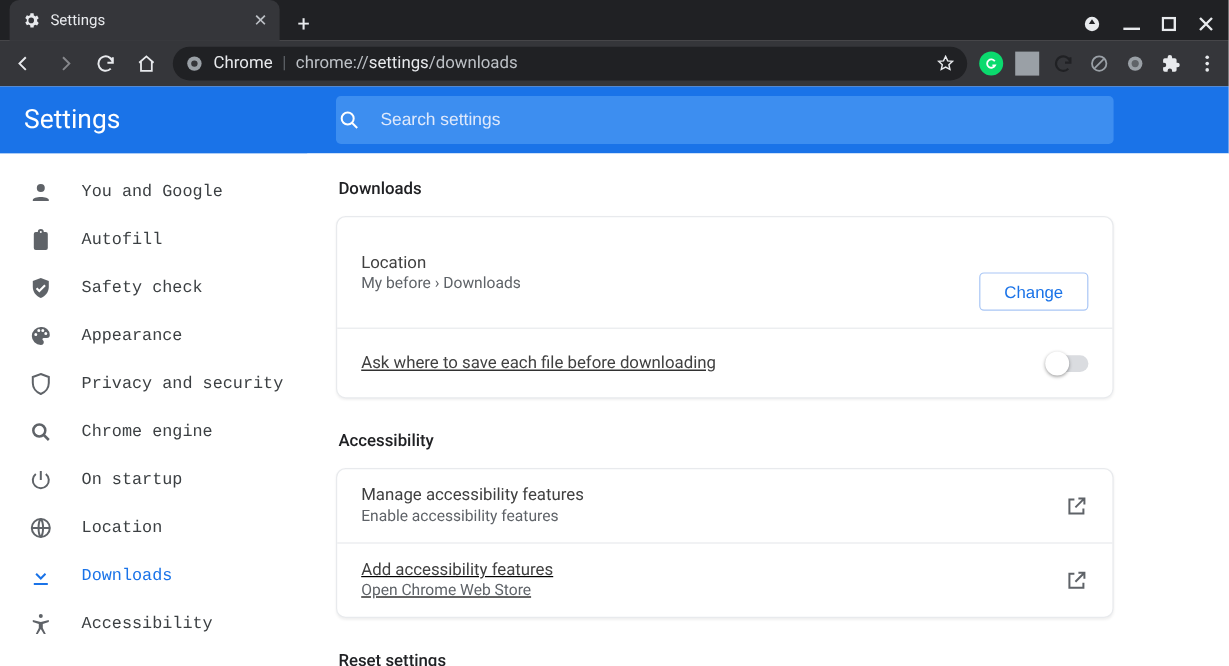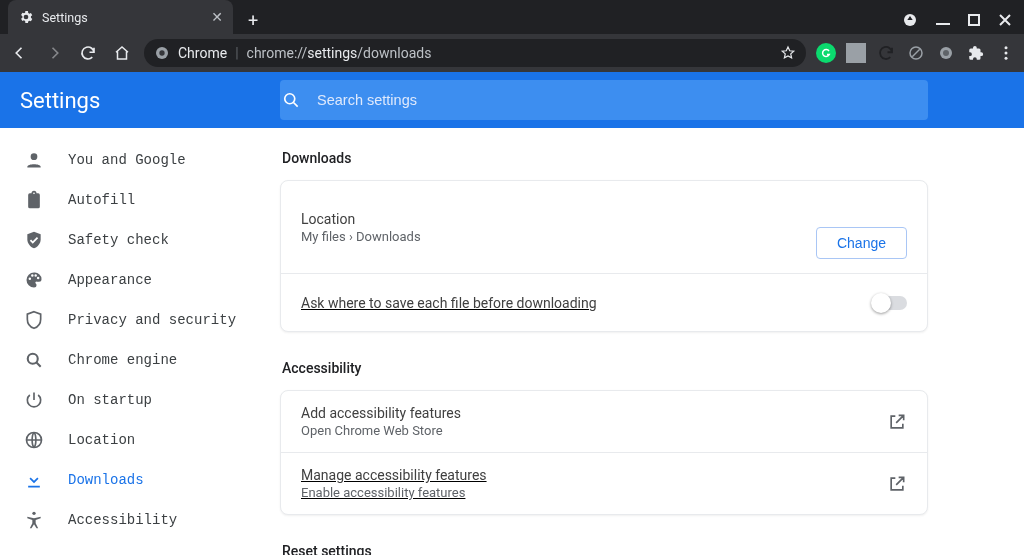--- a/index.html
+++ b/index.html
@@ -266,55 +266,55 @@
       <span>Accessibility</span>
     </div>
   </div>
 
   <div class="content">
     <div class="sectiontitle">Downloads</div>
     <div class="card">
       <div class="row">
         <div class="rowtext">
           <div class="primary">Location</div>
-          <div class="secondary">My files › Downloads</div>
+          <div class="secondary">My before › Downloads</div>
         </div>
         <button class="chip">Change</button>
       </div>
       <div class="row">
         <div class="rowtext">
           <div class="primary">Ask where to save each file before downloading</div>
         </div>
         <div class="toggle">
             <div class="knob"></div>
           </div>
       </div>
     </div>
 
     <div class="sectiontitle">Accessibility</div>
     <div class="card">
       <div class="row">
         <div class="rowtext">
+          <div class="primary">Manage accessibility features</div>
+          <div class="secondary">Enable accessibility features</div>
+        </div>
+        <span class="openicon">
+            <svg width="20" height="20" viewBox="0 0 24 24" fill="none" stroke="currentColor" stroke-width="2">
+              <path d="M14 4h6v6M20 4l-9 9M19 14v5H5V5h5"></path>
+            </svg>
+          </span>
+      </div>
+      <div class="row">
+        <div class="rowtext">
           <div class="primary">Add accessibility features</div>
           <div class="secondary">Open Chrome Web Store</div>
         </div>
         <span class="openicon">
             <svg width="20" height="20" viewBox="0 0 24 24" fill="none" stroke="currentColor" stroke-width="2">
               <path d="M14 4h6v6M20 4l-9 9M19 14v5H5V5h5"></path>
             </svg>
           </span>
       </div>
-      <div class="row">
-        <div class="rowtext">
-          <div class="primary">Manage accessibility features</div>
-          <div class="secondary">Enable accessibility features</div>
-        </div>
-        <span class="openicon">
-            <svg width="20" height="20" viewBox="0 0 24 24" fill="none" stroke="currentColor" stroke-width="2">
-              <path d="M14 4h6v6M20 4l-9 9M19 14v5H5V5h5"></path>
-            </svg>
-          </span>
-      </div>
     </div>
 
     <div class="sectiontitle">Reset settings</div>
   </div>
 </div>
 
 </body></html>

